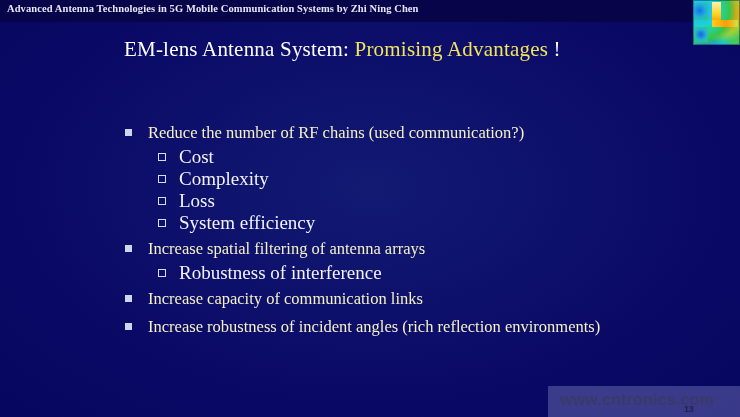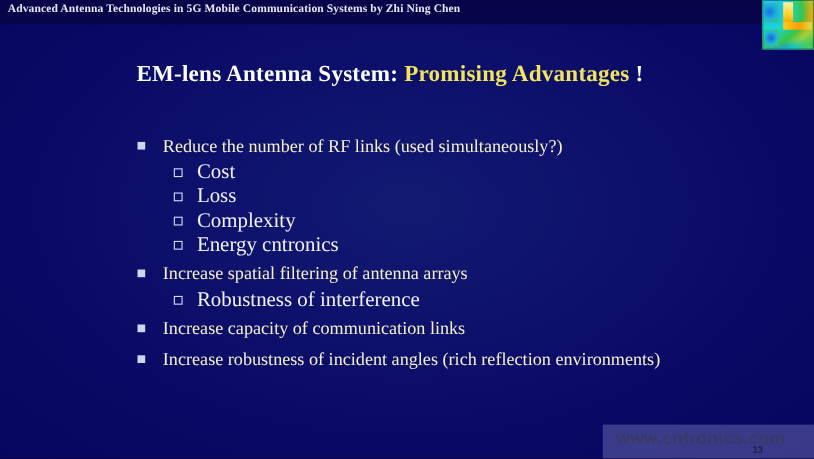--- a/index.html
+++ b/index.html
@@ -78,23 +78,23 @@
     background: radial-gradient(circle at 45% 50%, #1a63e0 0%, #21b9d4 55%, #46c85a 100%);
   }
   #logo-thumb .lt-edge {
     position: absolute; inset: 0;
     box-shadow: inset 0 0 0 1px rgba(10,30,80,0.45);
   }
 
   
   #slide-title {
     position: absolute;
-    left: 124px; top: 55px;
+    left: 124px; top: 37px;
     font-size: 21px;
-    font-weight: bold;
+    font-weight: normal;
     white-space: nowrap;
     letter-spacing: 0.2px;
   }
   #slide-title .t-white { color: #ffffff; }
   #slide-title .t-yellow { color: #f2e45c; }
 
   
   #bullets {
     position: absolute;
     left: 124px; top: 121px;
@@ -177,38 +177,38 @@
   <div id="slide-title">
     <span class="t-white">EM-lens Antenna System:</span>
     <span class="t-yellow">Promising Advantages</span>
     <span class="t-white">!</span>
   </div>
 
   <div id="bullets">
 
     <div class="b1">
       <span class="mk"></span>
-      <span>Reduce the number of RF links (used simultaneously?)</span>
+      <span>Reduce the number of RF chains (used communication?)</span>
     </div>
 
     <div class="b2">
       <span class="mk"></span>
       <span>Cost</span>
     </div>
     <div class="b2">
       <span class="mk"></span>
+      <span>Complexity</span>
+    </div>
+    <div class="b2">
+      <span class="mk"></span>
       <span>Loss</span>
     </div>
     <div class="b2">
       <span class="mk"></span>
-      <span>Complexity</span>
-    </div>
-    <div class="b2">
-      <span class="mk"></span>
-      <span>Energy cntronics</span>
+      <span>System efficiency</span>
     </div>
 
     <div class="gap-sm"></div>
 
     <div class="b1">
       <span class="mk"></span>
       <span>Increase spatial filtering of antenna arrays</span>
     </div>
 
     <div class="b2">

